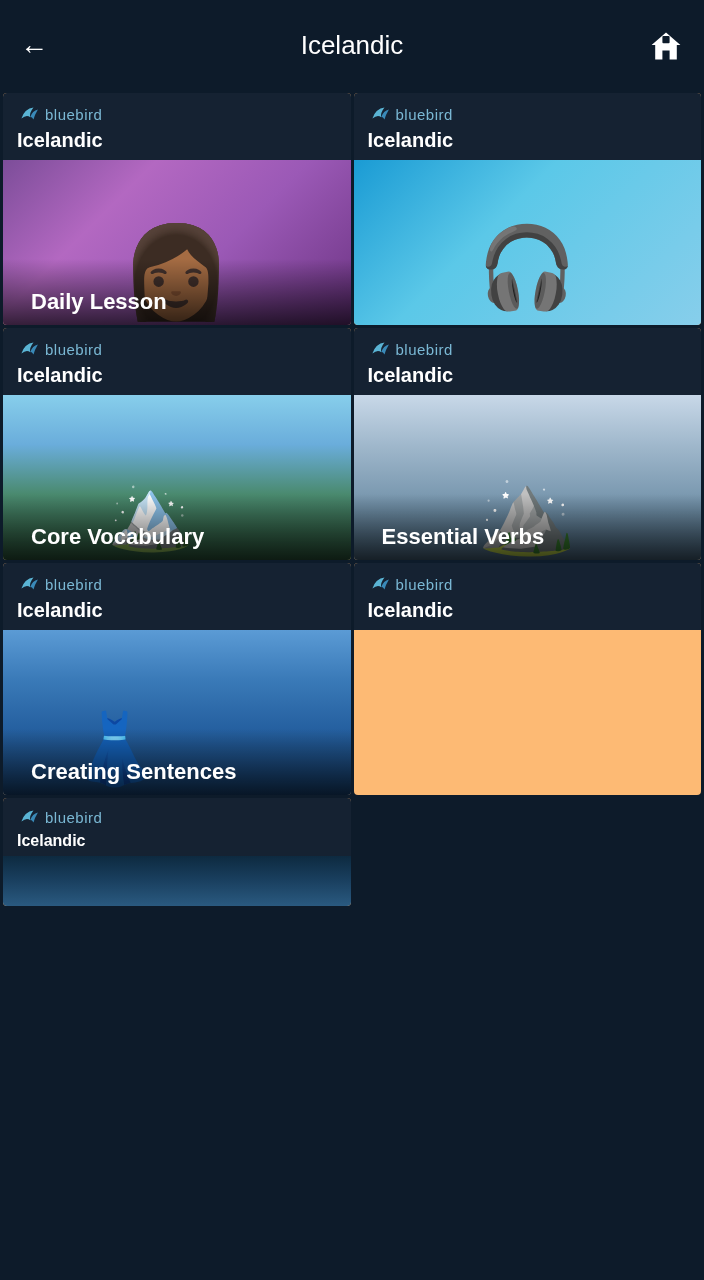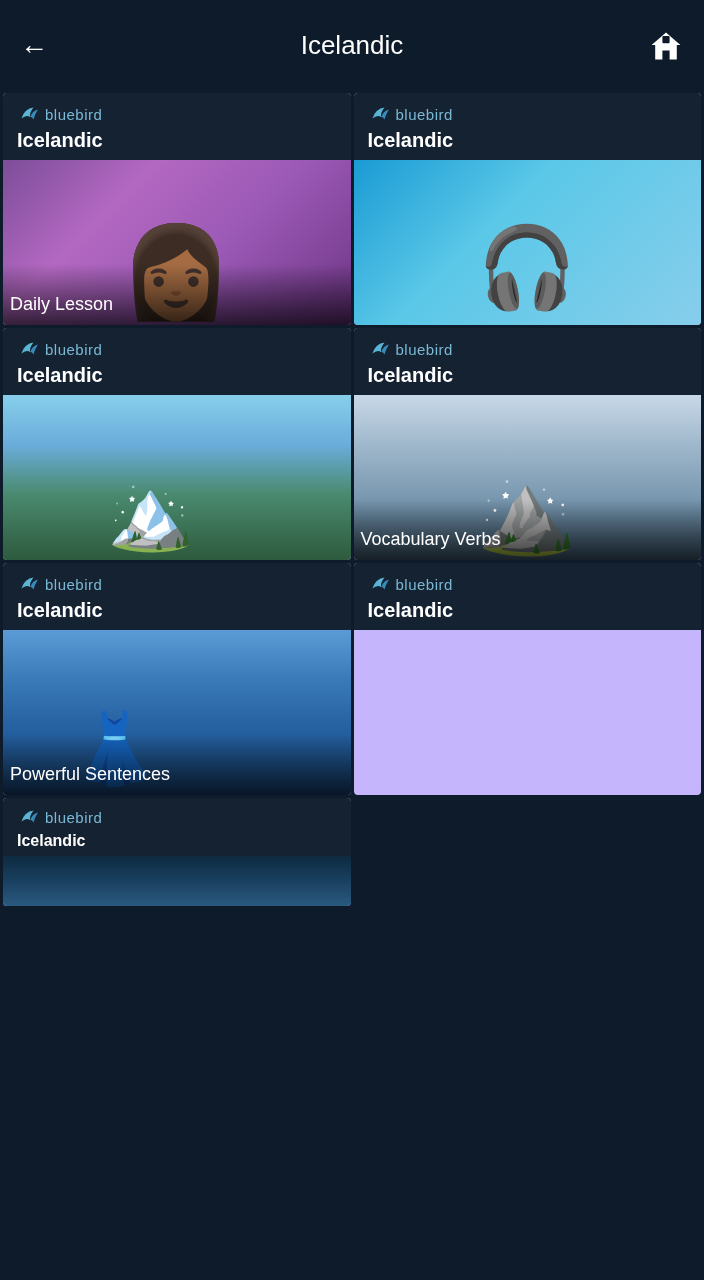--- a/index.html
+++ b/index.html
@@ -49,21 +49,21 @@
     .grid {
       display: grid;
       grid-template-columns: 1fr 1fr;
       gap: 3px;
       padding: 3px;
       background-color: #0d1b2a;
     }
 
     
     .card {
-      background-color: #c4b5fd;
+      background-color: #fdba74;
       border-radius: 4px;
       overflow: hidden;
       cursor: pointer;
       position: relative;
     }
 
     .card-header {
       background-color: #152232;
       padding: 10px 14px 8px;
       display: flex;
@@ -184,23 +184,23 @@
     .img-partial {
       background: linear-gradient(180deg, #0d2a40 0%, #1a4060 50%, #2a5a80 100%);
     }
 
     .card-label {
       position: absolute;
       bottom: 0;
       left: 0;
       right: 0;
       background: linear-gradient(transparent, rgba(0,0,0,0.7));
-      padding: 30px 7px 10px;
-      font-size: 18px;
-      font-weight: normal;
+      padding: 30px 28px 10px;
+      font-size: 22px;
+      font-weight: bold;
       color: white;
     }
 
     
     .card-partial .card-image-container {
       height: 80px;
     }
   </style>
 </head>
 <body>
@@ -260,54 +260,55 @@
         <svg class="bird-icon" viewBox="0 0 40 40">
           <path d="M8,28 Q14,10 30,8 Q22,18 24,26 Q18,20 8,28Z" fill="#5ab4d4"></path>
           <path d="M24,26 Q28,14 38,12 Q32,22 30,30 Q26,24 24,26Z" fill="#3a8ab8"></path>
         </svg>
         <span class="bluebird-text">bluebird</span>
       </div>
       <span class="card-lang">Icelandic</span>
     </div>
     <div class="card-image-container">
       <div class="img-core-vocab" style="width:100%;height:100%;"></div>
+      <div class="card-label">Core Vocabulary</div>
     </div>
   </div>
 
   <div class="card">
     <div class="card-header">
       <div class="bluebird-logo">
         <svg class="bird-icon" viewBox="0 0 40 40">
           <path d="M8,28 Q14,10 30,8 Q22,18 24,26 Q18,20 8,28Z" fill="#5ab4d4"></path>
           <path d="M24,26 Q28,14 38,12 Q32,22 30,30 Q26,24 24,26Z" fill="#3a8ab8"></path>
         </svg>
         <span class="bluebird-text">bluebird</span>
       </div>
       <span class="card-lang">Icelandic</span>
     </div>
     <div class="card-image-container">
       <div class="img-essential-verbs" style="width:100%;height:100%;"></div>
-      <div class="card-label">Vocabulary Verbs</div>
+      <div class="card-label">Essential Verbs</div>
     </div>
   </div>
 
   <div class="card">
     <div class="card-header">
       <div class="bluebird-logo">
         <svg class="bird-icon" viewBox="0 0 40 40">
           <path d="M8,28 Q14,10 30,8 Q22,18 24,26 Q18,20 8,28Z" fill="#5ab4d4"></path>
           <path d="M24,26 Q28,14 38,12 Q32,22 30,30 Q26,24 24,26Z" fill="#3a8ab8"></path>
         </svg>
         <span class="bluebird-text">bluebird</span>
       </div>
       <span class="card-lang">Icelandic</span>
     </div>
     <div class="card-image-container">
       <div class="img-creating-sentences" style="width:100%;height:100%;"></div>
-      <div class="card-label">Powerful Sentences</div>
+      <div class="card-label">Creating Sentences</div>
     </div>
   </div>
 
   <div class="card">
     <div class="card-header">
       <div class="bluebird-logo">
         <svg class="bird-icon" viewBox="0 0 40 40">
           <path d="M8,28 Q14,10 30,8 Q22,18 24,26 Q18,20 8,28Z" fill="#5ab4d4"></path>
           <path d="M24,26 Q28,14 38,12 Q32,22 30,30 Q26,24 24,26Z" fill="#3a8ab8"></path>
         </svg>

